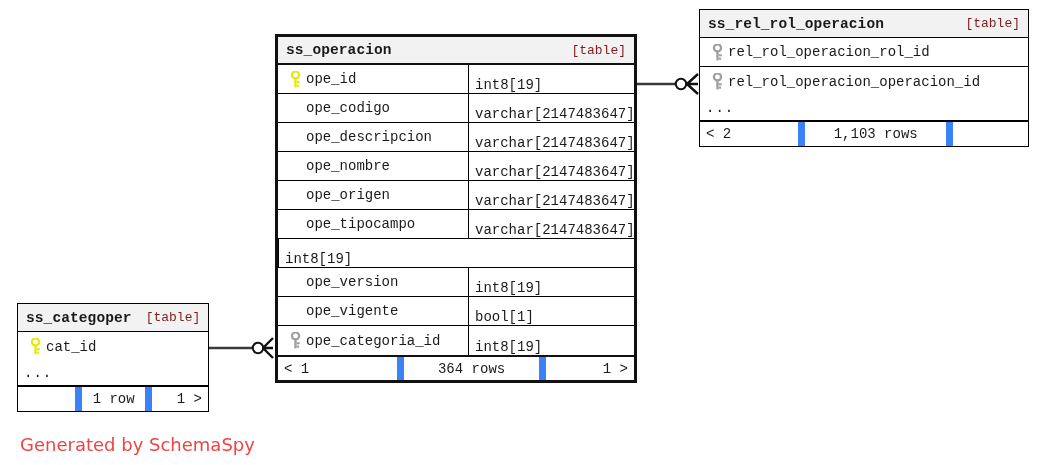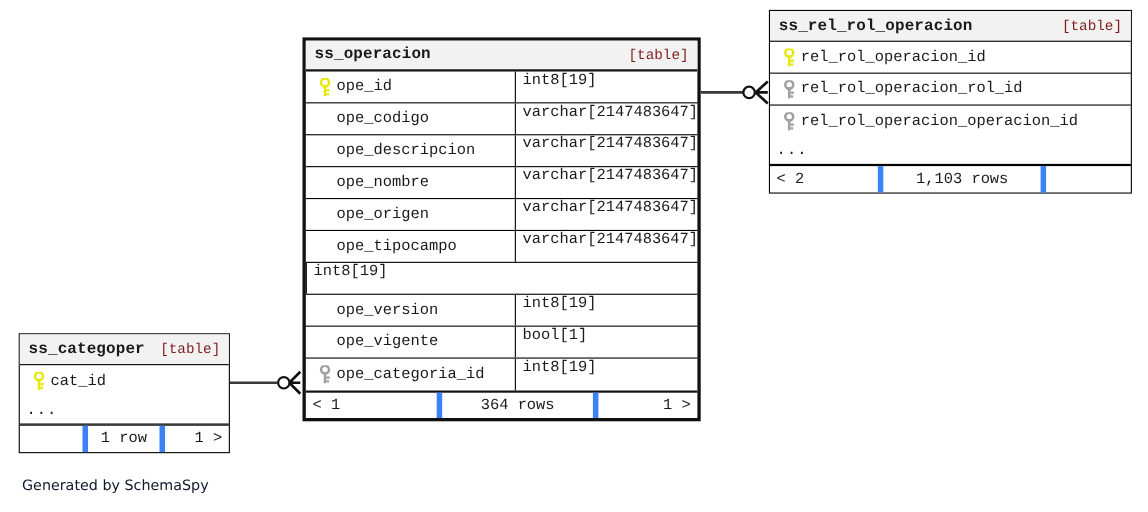--- a/index.html
+++ b/index.html
@@ -68,21 +68,21 @@
     display: flex;
     align-items: center;
     box-sizing: border-box;
     padding-left: 6px;
     font-size: 14px;
     white-space: nowrap;
     overflow: hidden;
   }
   .cell-type {
     display: flex;
-    align-items: flex-start;
+    align-items: flex-end;
     box-sizing: border-box;
     padding-left: 6px;
     font-size: 14px;
     white-space: nowrap;
     border-left: 1px solid #000000;
     overflow: hidden;
   }
 
   
   .keyslot {
@@ -116,42 +116,42 @@
   .focal .ent-footer { border-top: 2px solid #111111; }
   .foot-cell {
     display: flex;
     align-items: center;
     box-sizing: border-box;
     font-size: 14px;
     padding: 0 6px;
     overflow: hidden;
     white-space: nowrap;
   }
-  .foot-cell + .foot-cell { border-left: 5px solid #3b82f6; }
+  .foot-cell + .foot-cell { border-left: 7px solid #3b82f6; }
   .foot-left   { justify-content: flex-start; }
   .foot-center { justify-content: center; }
   .foot-right  { justify-content: flex-end; }
 
   
   .connectors {
     position: absolute;
     left: 0;
     top: 0;
     width: 1044px;
     height: 465px;
     pointer-events: none;
   }
 
   
   .caption {
     position: absolute;
     left: 20px;
     top: 434px;
-    font-size: 13px;
-    color: #0f172a;
+    font-size: 18px;
+    color: #ef4444;
     white-space: nowrap;
   }
 </style>
 </head>
 <body>
 
 <svg class="connectors" viewBox="0 0 1044 465" width="1044" height="465">
 
   <g>
     <line x1="637" y1="84" x2="676" y2="84" stroke="#3a3a3a" stroke-width="2.4"></line>
@@ -288,84 +288,71 @@
   <div class="ent-header">
     <span class="ent-title">ss_rel_rol_operacion</span>
     <span class="ent-tag">[table]</span>
   </div>
 
   <div id="cols-relrol">
       <div class="row">
         <div class="cell-name" style="width:100%">
           <span class="keyslot">
             <svg width="11" height="17" viewBox="0 0 11 17">
+              <circle cx="5.5" cy="4" r="3.6" fill="none" stroke="#a0a0a0" stroke-width="2.3"></circle>
+              <rect x="4.3" y="6.2" width="2.4" height="10.2" fill="#a0a0a0"></rect>
+              <rect x="6.7" y="10.2" width="3" height="2.1" fill="#a0a0a0"></rect>
+              <rect x="6.7" y="13.6" width="2.4" height="2.1" fill="#a0a0a0"></rect>
+            </svg>
+          </span>
+          <span>rel_rol_operacion_rol_id</span>
+        </div>
+      </div>
+      <div class="row">
+        <div class="cell-name" style="width:100%">
+          <span class="keyslot">
+            <svg width="11" height="17" viewBox="0 0 11 17">
+              <circle cx="5.5" cy="4" r="3.6" fill="none" stroke="#a0a0a0" stroke-width="2.3"></circle>
+              <rect x="4.3" y="6.2" width="2.4" height="10.2" fill="#a0a0a0"></rect>
+              <rect x="6.7" y="10.2" width="3" height="2.1" fill="#a0a0a0"></rect>
+              <rect x="6.7" y="13.6" width="2.4" height="2.1" fill="#a0a0a0"></rect>
+            </svg>
+          </span>
+          <span>rel_rol_operacion_operacion_id</span>
+        </div>
+      </div>
+    </div>
+
+  <div class="ellipsis-row">...</div>
+
+  <div class="ent-footer">
+    <div class="foot-cell foot-left" style="width:30%">&lt; 2</div>
+    <div class="foot-cell foot-center" style="width:45%">1,103 rows</div>
+    <div class="foot-cell foot-right" style="flex:1"></div>
+  </div>
+</div>
+
+<div class="entity" id="tbl-categoper" style="left:17px; top:303px; width:192px;">
+
+  <div class="ent-header">
+    <span class="ent-title">ss_categoper</span>
+    <span class="ent-tag">[table]</span>
+  </div>
+
+  <div id="cols-categoper">
+      <div class="row">
+        <div class="cell-name" style="width:100%">
+          <span class="keyslot">
+            <svg width="11" height="17" viewBox="0 0 11 17">
               <circle cx="5.5" cy="4" r="3.6" fill="none" stroke="#e8e80d" stroke-width="2.3"></circle>
               <rect x="4.3" y="6.2" width="2.4" height="10.2" fill="#e8e80d"></rect>
               <rect x="6.7" y="10.2" width="3" height="2.1" fill="#e8e80d"></rect>
               <rect x="6.7" y="13.6" width="2.4" height="2.1" fill="#e8e80d"></rect>
             </svg>
           </span>
-          <span>rel_rol_operacion_id</span>
-        </div>
-      </div>
-      <div class="row">
-        <div class="cell-name" style="width:100%">
-          <span class="keyslot">
-            <svg width="11" height="17" viewBox="0 0 11 17">
-              <circle cx="5.5" cy="4" r="3.6" fill="none" stroke="#a0a0a0" stroke-width="2.3"></circle>
-              <rect x="4.3" y="6.2" width="2.4" height="10.2" fill="#a0a0a0"></rect>
-              <rect x="6.7" y="10.2" width="3" height="2.1" fill="#a0a0a0"></rect>
-              <rect x="6.7" y="13.6" width="2.4" height="2.1" fill="#a0a0a0"></rect>
-            </svg>
-          </span>
-          <span>rel_rol_operacion_rol_id</span>
-        </div>
-      </div>
-      <div class="row">
-        <div class="cell-name" style="width:100%">
-          <span class="keyslot">
-            <svg width="11" height="17" viewBox="0 0 11 17">
-              <circle cx="5.5" cy="4" r="3.6" fill="none" stroke="#a0a0a0" stroke-width="2.3"></circle>
-              <rect x="4.3" y="6.2" width="2.4" height="10.2" fill="#a0a0a0"></rect>
-              <rect x="6.7" y="10.2" width="3" height="2.1" fill="#a0a0a0"></rect>
-              <rect x="6.7" y="13.6" width="2.4" height="2.1" fill="#a0a0a0"></rect>
-            </svg>
-          </span>
-          <span>rel_rol_operacion_operacion_id</span>
-        </div>
-      </div>
-    </div>
-
-  <div class="ellipsis-row">...</div>
-
-  <div class="ent-footer">
-    <div class="foot-cell foot-left" style="width:30%">&lt; 2</div>
-    <div class="foot-cell foot-center" style="width:45%">1,103 rows</div>
-    <div class="foot-cell foot-right" style="flex:1"></div>
-  </div>
-</div>
-
-<div class="entity" id="tbl-categoper" style="left:17px; top:303px; width:192px;">
-
-  <div class="ent-header">
-    <span class="ent-title">ss_categoper</span>
-    <span class="ent-tag">[table]</span>
-  </div>
-
-  <div id="cols-categoper">
-      <div class="row">
-        <div class="cell-name" style="width:100%">
-          <span class="keyslot">
-            <svg width="11" height="17" viewBox="0 0 11 17">
-              <circle cx="5.5" cy="4" r="3.6" fill="none" stroke="#e8e80d" stroke-width="2.3"></circle>
-              <rect x="4.3" y="6.2" width="2.4" height="10.2" fill="#e8e80d"></rect>
-              <rect x="6.7" y="10.2" width="3" height="2.1" fill="#e8e80d"></rect>
-              <rect x="6.7" y="13.6" width="2.4" height="2.1" fill="#e8e80d"></rect>
-            </svg>
-          </span>
           <span>cat_id</span>
         </div>
       </div>
     </div>
 
   <div class="ellipsis-row">...</div>
 
   <div class="ent-footer">
     <div class="foot-cell foot-left" style="width:30%"></div>
     <div class="foot-cell foot-center" style="width:37%">1 row</div>

